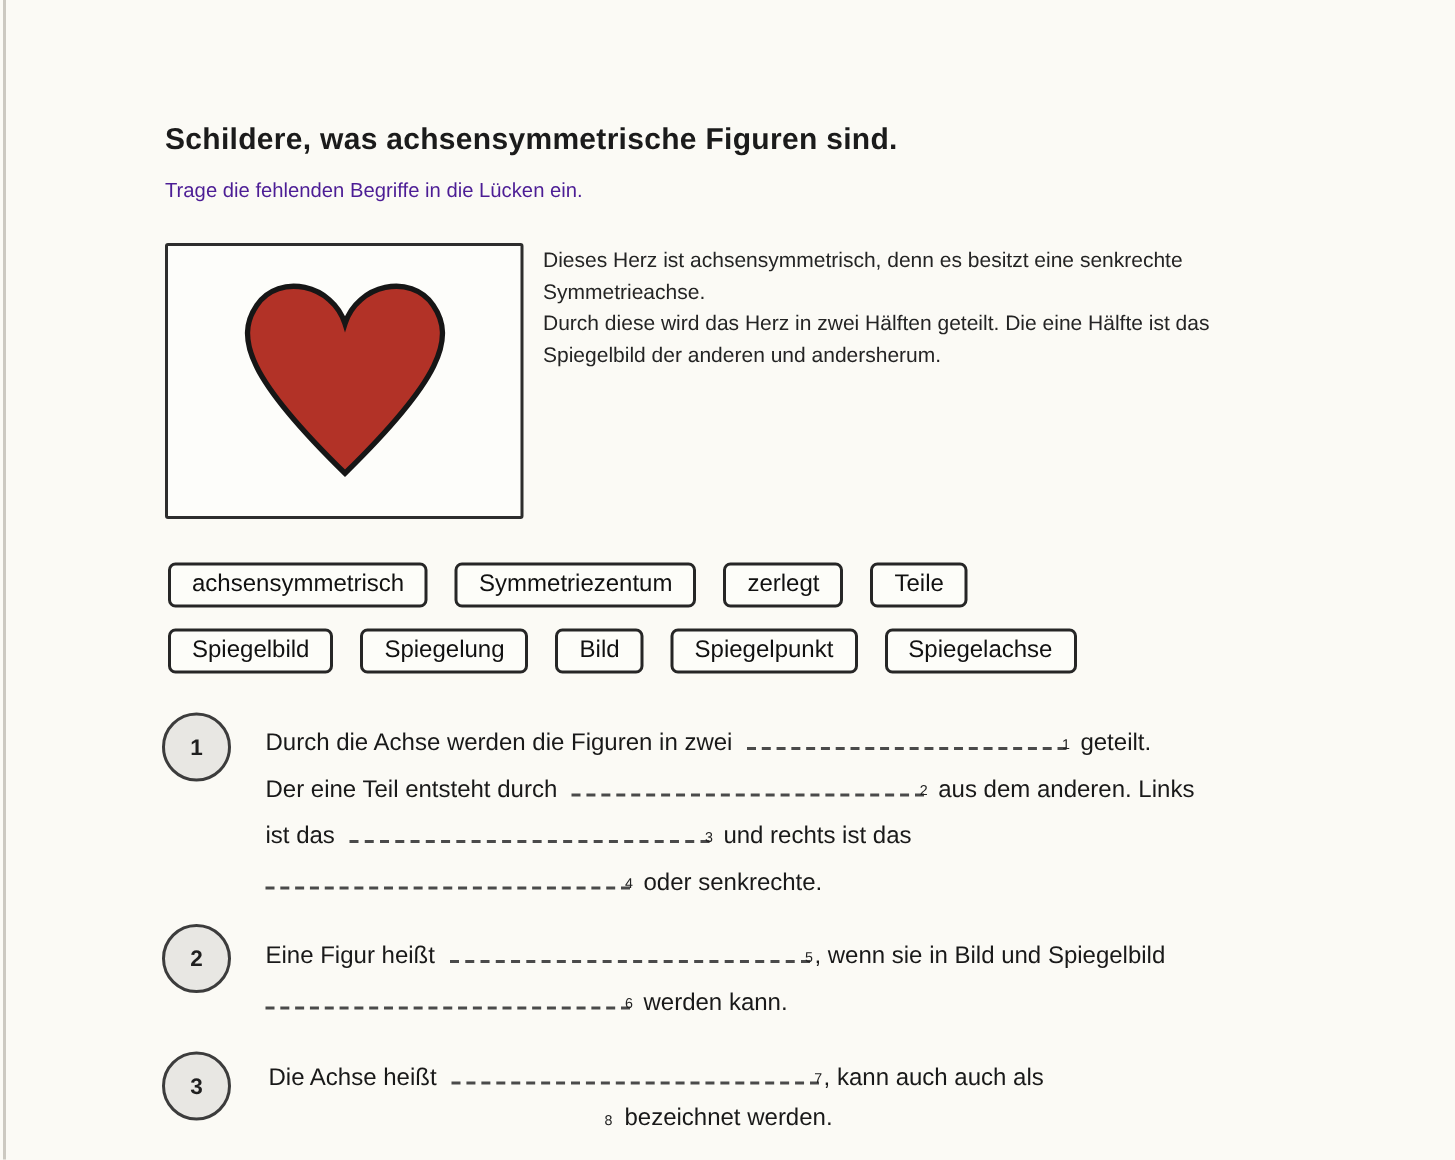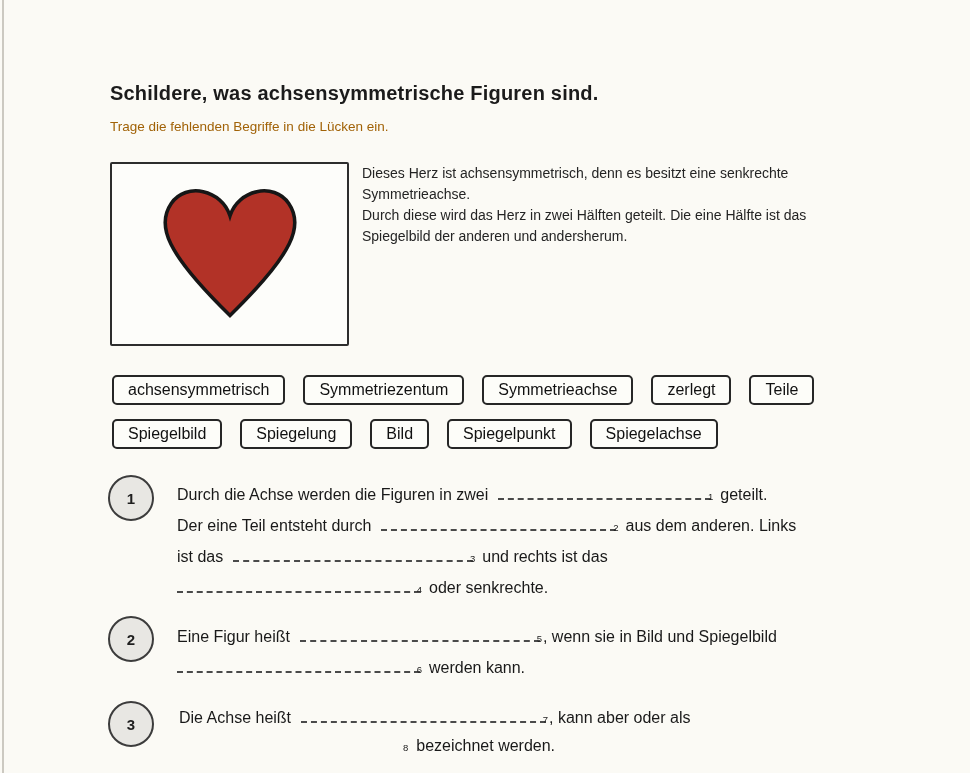--- a/index.html
+++ b/index.html
@@ -4,21 +4,21 @@
 <style>
   html,body{margin:0;padding:0;}
   body{
     width:970px;height:773px;position:relative;overflow:hidden;
     background:#fbfaf5;
     font-family:"Liberation Sans",sans-serif;
     color:#1a1a1a;
   }
   .edge{position:absolute;left:2px;top:0;width:2px;height:773px;background:#ccc9c1;}
   .title{position:absolute;left:110px;top:82px;margin:0;font-size:20px;font-weight:bold;color:#1b1b1b;letter-spacing:.2px;}
-  .subtitle{position:absolute;left:110px;top:119px;font-size:13.5px;color:#a16207;}
+  .subtitle{position:absolute;left:110px;top:119px;font-size:13.5px;color:#4c1d95;}
   .heart-box{
     position:absolute;left:110px;top:162px;width:235px;height:180px;
     border:2px solid #2d2d2d;border-radius:2px;background:#fdfdfa;
     display:flex;align-items:center;justify-content:center;
   }
   .intro{position:absolute;left:362px;top:163px;width:505px;font-size:14px;line-height:21px;color:#242424;}
   .wb-row{position:absolute;left:112px;display:flex;gap:18px;}
   .wb-row1{top:375px;}
   .wb-row2{top:419px;}
   .chip{
@@ -57,21 +57,20 @@
 </div>
 
 <div class="intro">
   <div>Dieses Herz ist achsensymmetrisch, denn es besitzt eine senkrechte Symmetrieachse.</div>
   <div>Durch diese wird das Herz in zwei Hälften geteilt. Die eine Hälfte ist das Spiegelbild der anderen und andersherum.</div>
 </div>
 
 <div class="wb-row wb-row1">
   <div class="chip">achsensymmetrisch</div>
   <div class="chip">Symmetriezentum</div>
-  <div class="chip">Symmetrieachse</div>
   <div class="chip">zerlegt</div>
   <div class="chip">Teile</div>
 </div>
 
 <div class="wb-row wb-row2">
   <div class="chip">Spiegelbild</div>
   <div class="chip">Spiegelung</div>
   <div class="chip">Bild</div>
   <div class="chip">Spiegelpunkt</div>
   <div class="chip">Spiegelachse</div>
@@ -100,17 +99,17 @@
   <span>Eine Figur heißt</span><span class="blank" style="width:240px;"><span class="bnum">5</span></span><span class="after tight">, wenn sie in Bild und Spiegelbild</span>
 </div>
 <div class="line" style="left:177px;top:657px;">
   <span class="blank lead" style="width:243px;"><span class="bnum">6</span></span><span class="after">werden kann.</span>
 </div>
 
 <div class="badge" style="left:108px;top:701px;">
   <span>3</span>
 </div>
 <div class="line" style="left:179px;top:707px;">
-  <span>Die Achse heißt</span><span class="blank" style="width:245px;"><span class="bnum">7</span></span><span class="after tight">, kann aber oder als</span>
+  <span>Die Achse heißt</span><span class="blank" style="width:245px;"><span class="bnum">7</span></span><span class="after tight">, kann auch auch als</span>
 </div>
 <div class="line" style="left:403px;top:737px;">
   <span class="bnum-inline">8</span><span class="after-inline">bezeichnet werden.</span>
 </div>
 
 </body></html>

